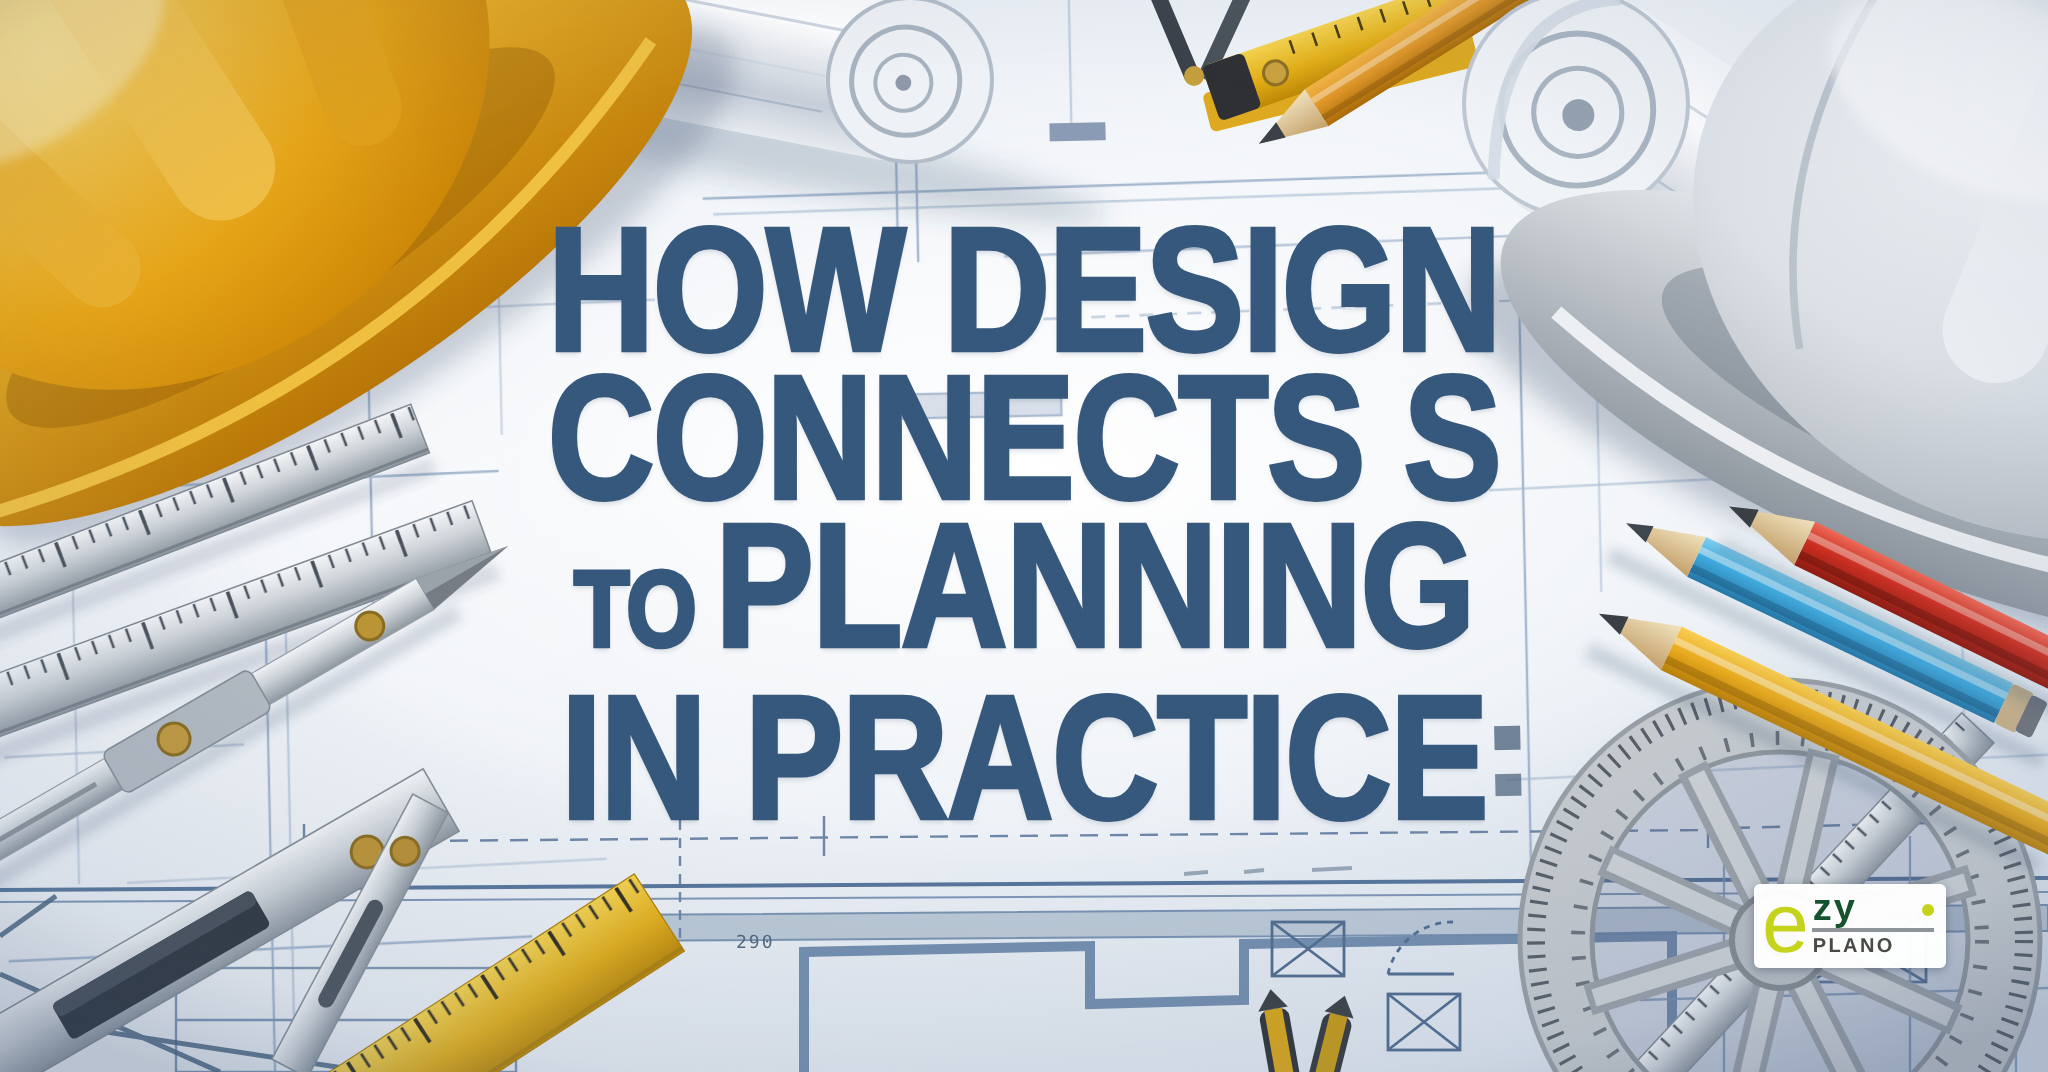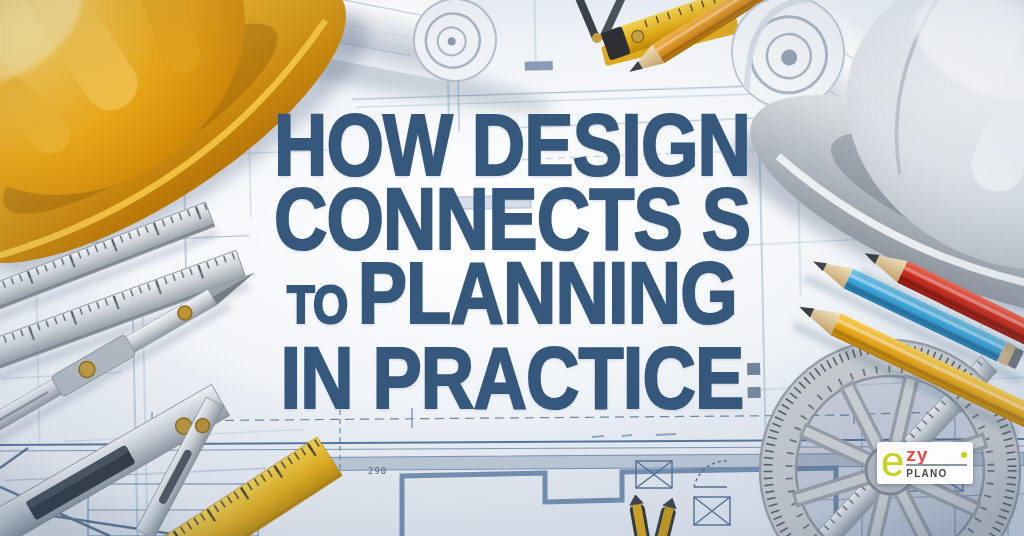--- a/index.html
+++ b/index.html
@@ -27,21 +27,21 @@
   .title .small-word { font-size:54px; margin-right:12px; }
   .logo {
     position:absolute; left:877px; top:442px; width:96px; height:42px;
     background:rgba(255,255,255,0.97); border-radius:3px;
     box-shadow:0 1px 5px rgba(25,35,55,0.35);
     display:flex; align-items:center; box-sizing:border-box; padding:2px 6px 2px 4px; gap:2px;
   }
   .logo-e { font-size:42px; line-height:32px; color:#c6d31c; margin-top:-3px; font-weight:normal; }
   .logo-right { flex:1; display:flex; flex-direction:column; justify-content:center; min-width:0; }
   .logo-top { display:flex; align-items:center; }
-  .logo-zy { font-size:19px; line-height:16px; font-weight:bold; letter-spacing:1px; color:#ef4444; }
+  .logo-zy { font-size:19px; line-height:16px; font-weight:bold; letter-spacing:1px; color:#14532d; }
   .logo-dot { margin-left:auto; width:6px; height:6px; background:#c6d31c; border-radius:50%; }
   .logo-line { height:2px; background:#8e9499; margin:1px 0 2px; }
   .logo-name { font-size:10px; font-weight:bold; letter-spacing:1.2px; color:#4a4a44; line-height:12px; }
 </style>
 </head>
 <body>
 
 <div class="canvas">
 
   <svg class="scene" width="1024" height="536" viewBox="0 0 1024 536">

